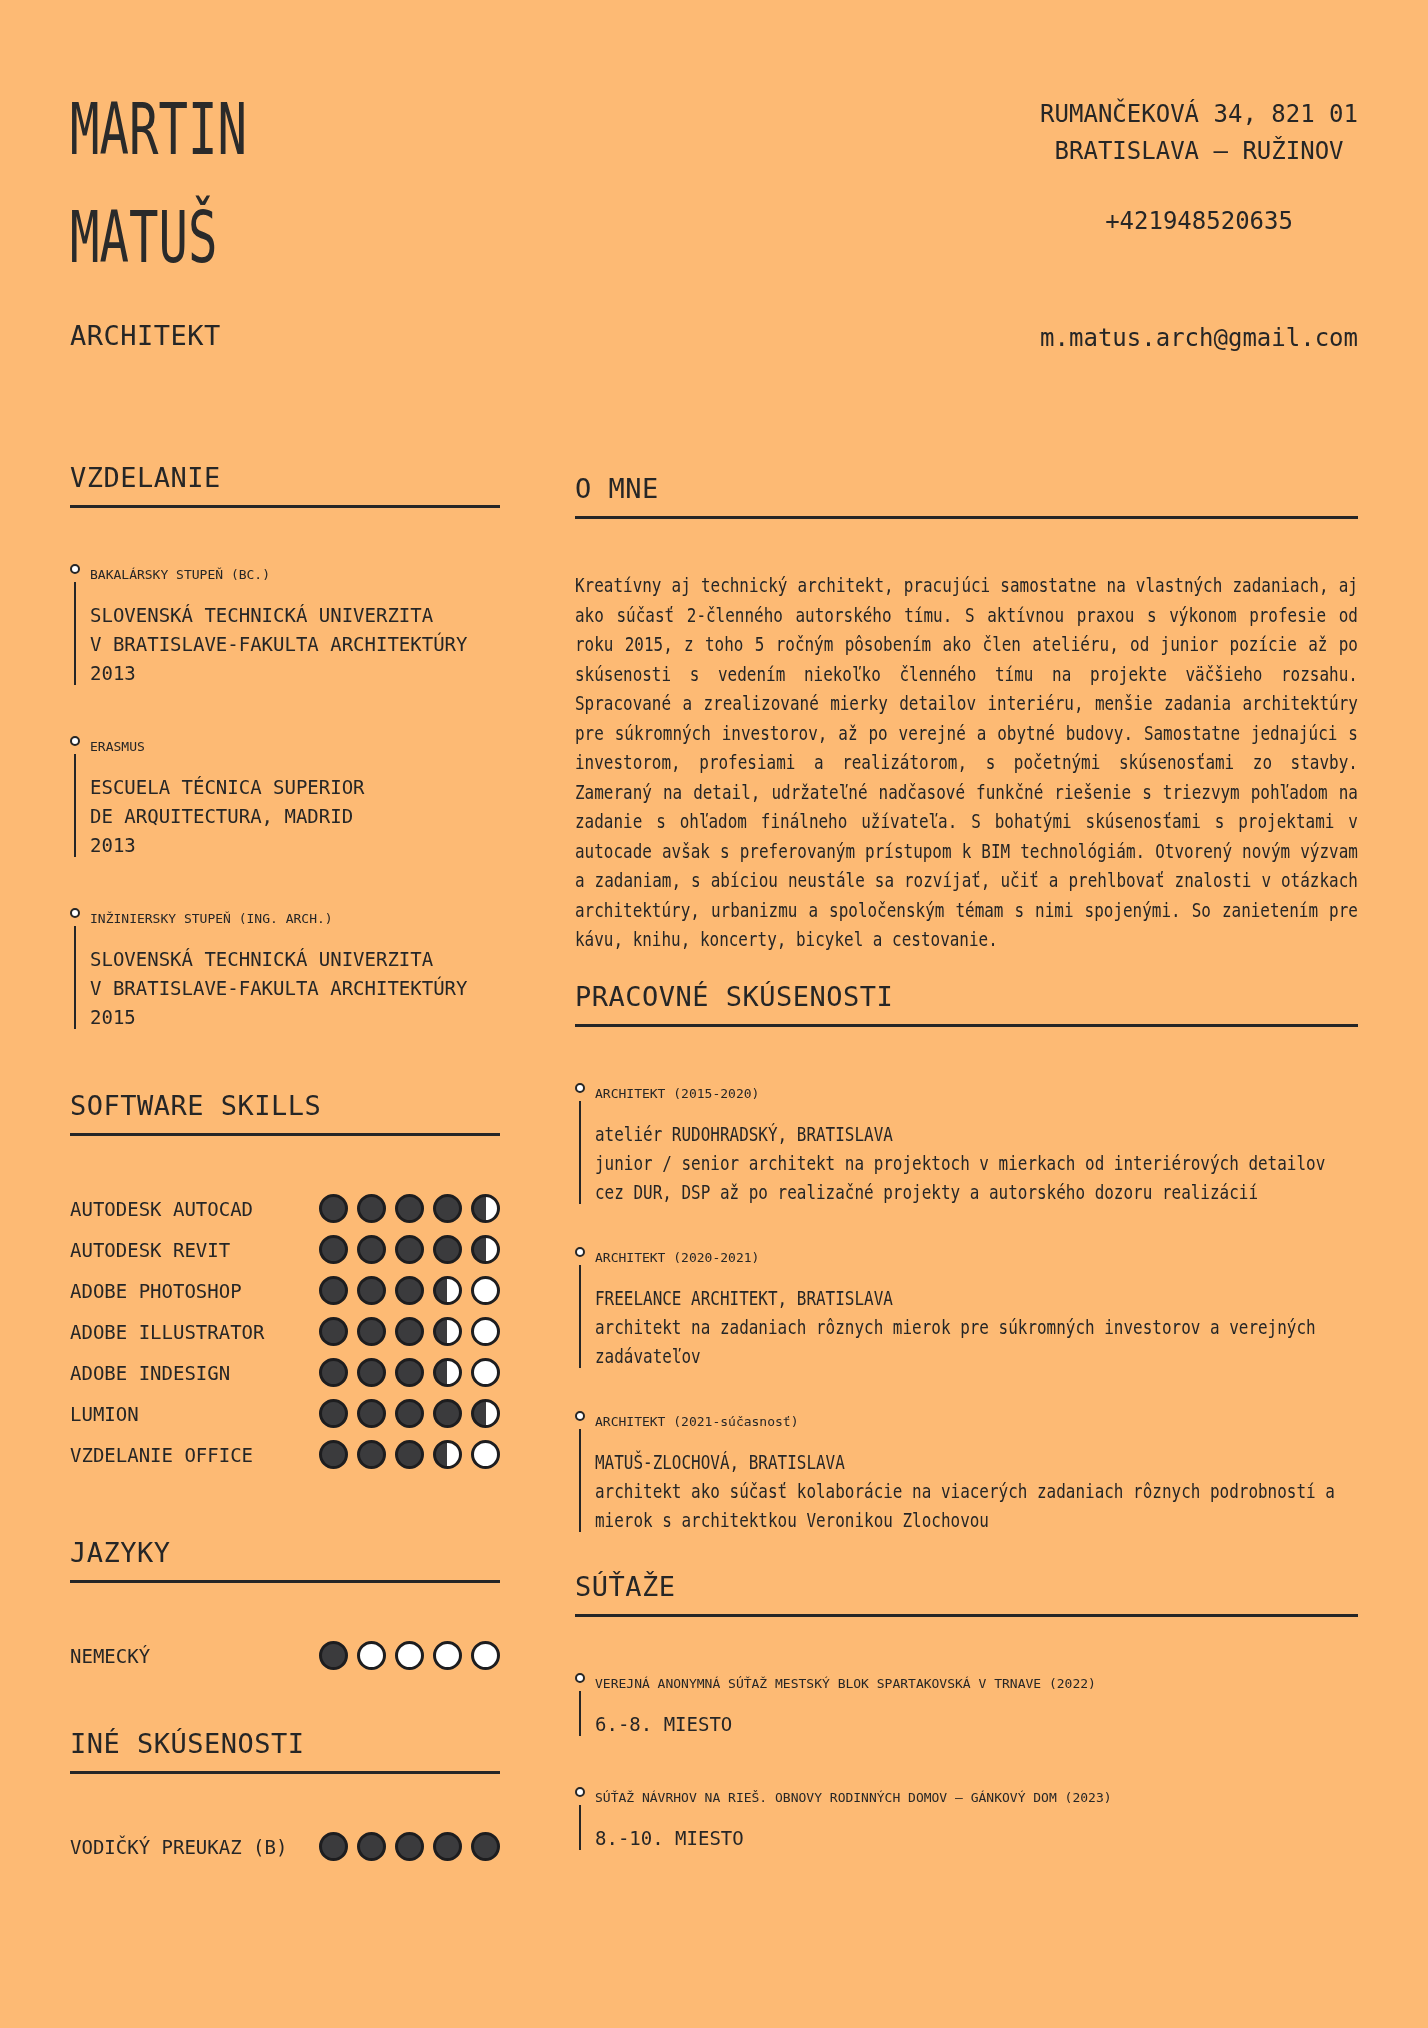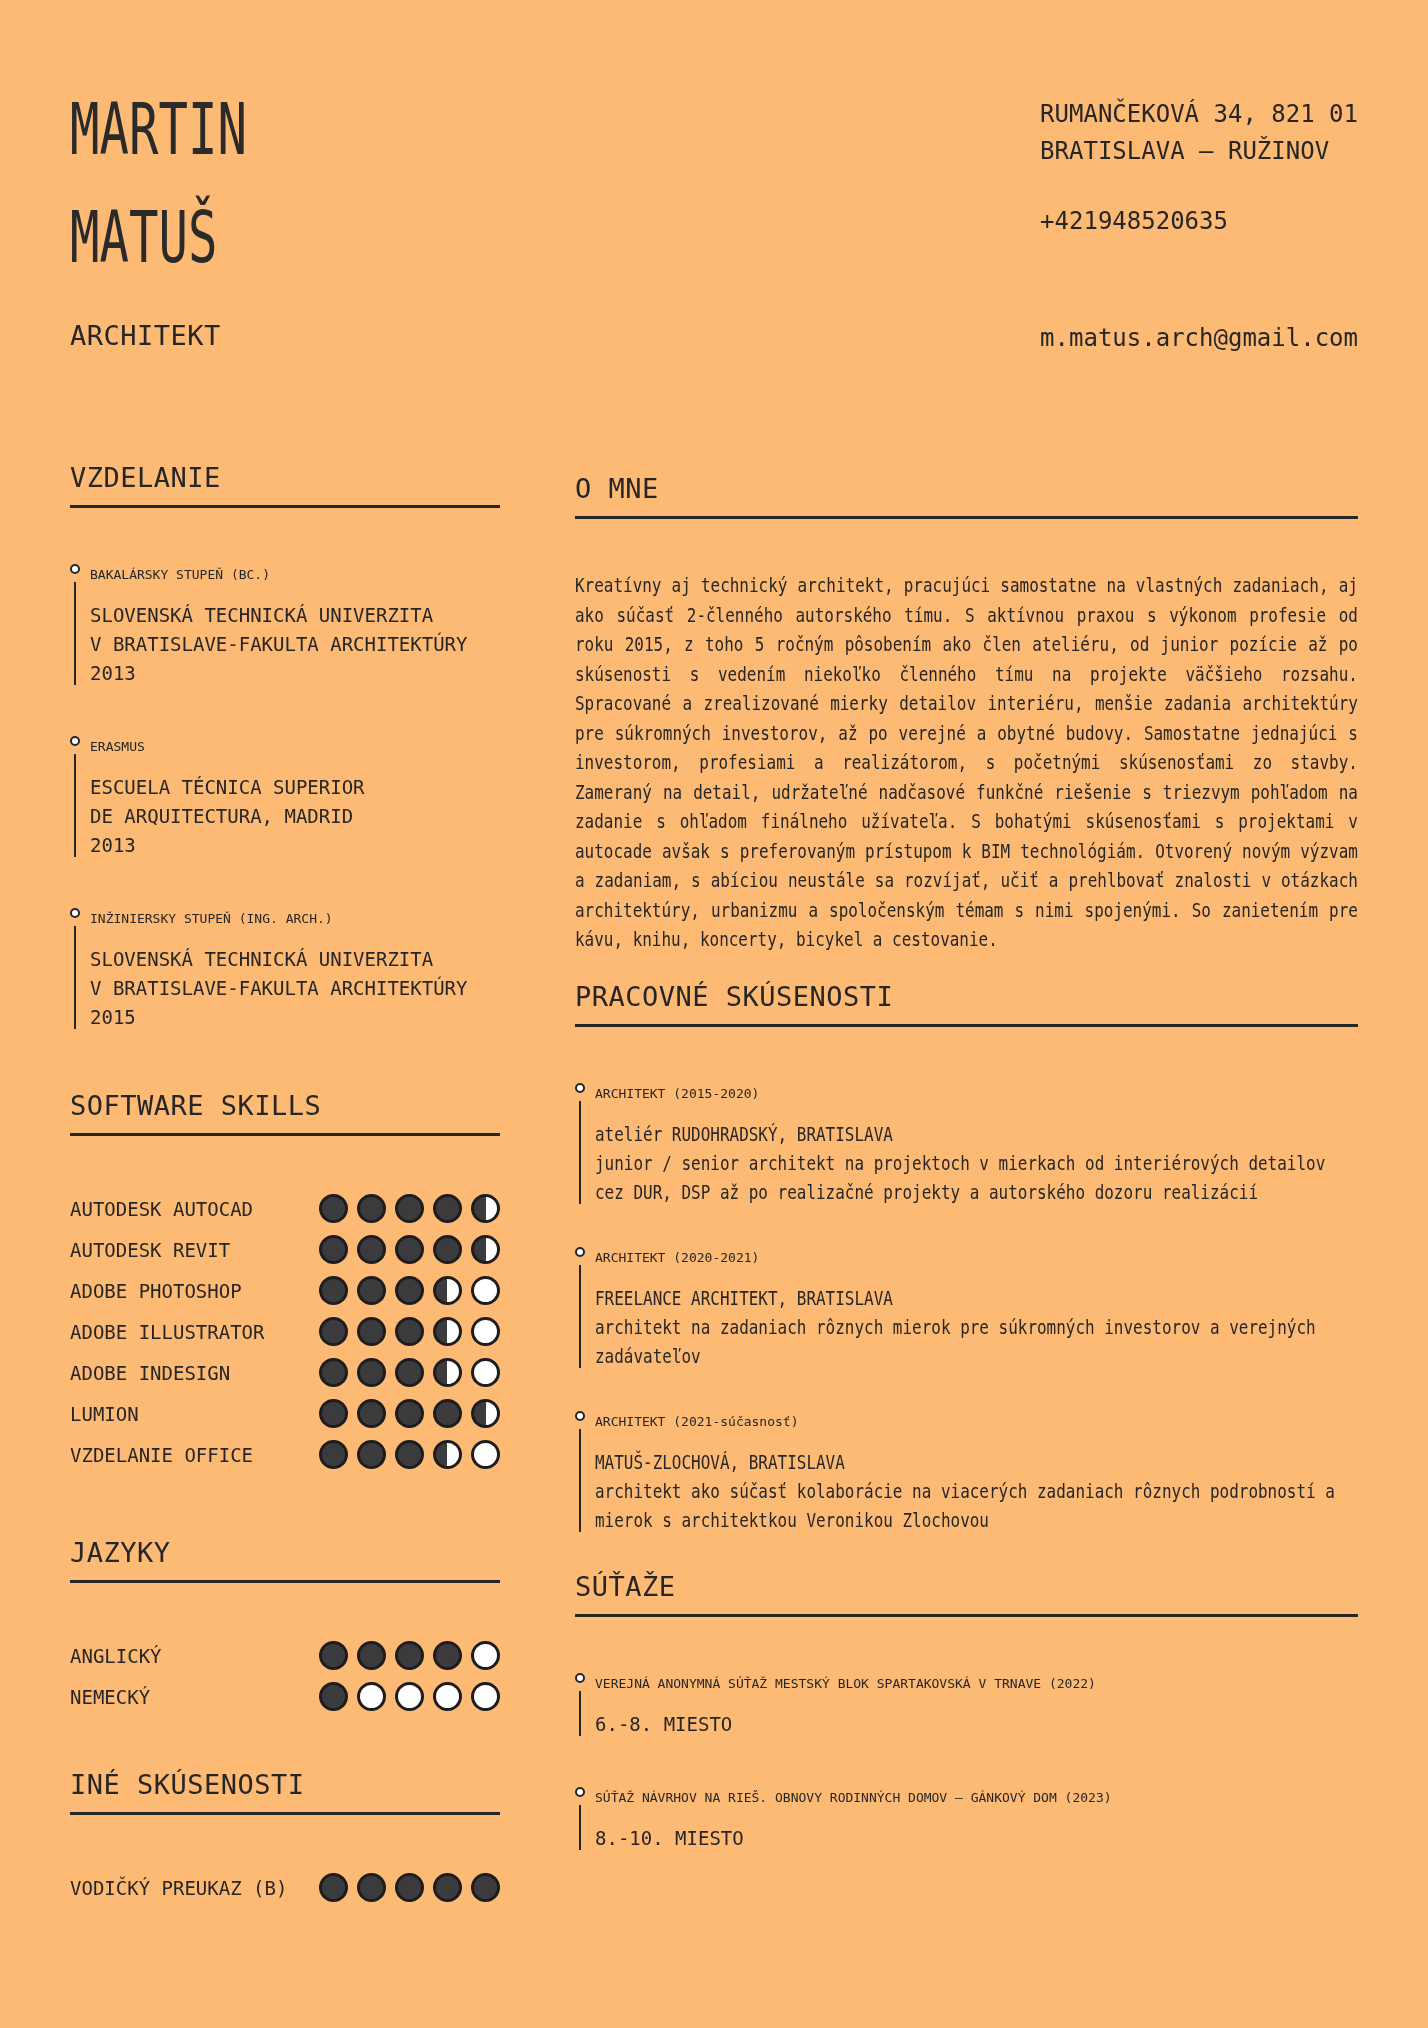--- a/index.html
+++ b/index.html
@@ -8,21 +8,21 @@
     font-family:"DejaVu Sans Mono", monospace; color:#262626; overflow:hidden;
   }
   
   .name-block { position:absolute; left:70px; top:75px; }
   .name-line {
     font-size:72px; line-height:108px; font-weight:normal; color:#2a2a2a;
     transform:scaleX(0.68); transform-origin:left top; white-space:nowrap;
   }
   .role { position:absolute; left:70px; top:320px; font-size:27px; letter-spacing:0.5px; }
   .contact-block {
-    position:absolute; right:70px; top:96px; text-align:left;
+    position:absolute; right:70px; top:96px; text-align:center;
     font-size:24px; line-height:37px; white-space:nowrap;
   }
   .contact-phone { margin-top:33px; }
   .contact-email { margin-top:80px; }
   
   .col-left  { position:absolute; left:70px;  top:462px; width:430px; }
   .col-right { position:absolute; left:575px; top:473px; width:783px; }
   
   .section-h {
     font-size:27px; font-weight:normal; letter-spacing:0.5px; white-space:nowrap;
@@ -185,30 +185,20 @@
             <span class="dot full"></span>
             <span class="dot half"></span>
             <span class="dot empty"></span>
           </span>
         </div>
       </div>
 
     <h2 class="section-h mt-lang">JAZYKY</h2>
     <div class="rate-rows">
         <div class="rate-row">
-          <span class="rate-label">ANGLICKÝ</span>
-          <span class="dots">
-            <span class="dot full"></span>
-            <span class="dot full"></span>
-            <span class="dot full"></span>
-            <span class="dot full"></span>
-            <span class="dot empty"></span>
-          </span>
-        </div>
-        <div class="rate-row">
           <span class="rate-label">NEMECKÝ</span>
           <span class="dots">
             <span class="dot full"></span>
             <span class="dot empty"></span>
             <span class="dot empty"></span>
             <span class="dot empty"></span>
             <span class="dot empty"></span>
           </span>
         </div>
       </div>

